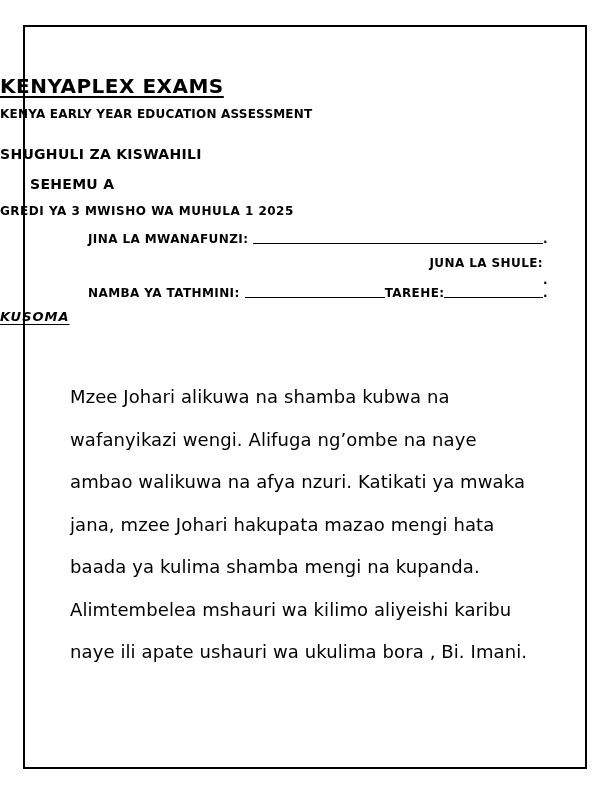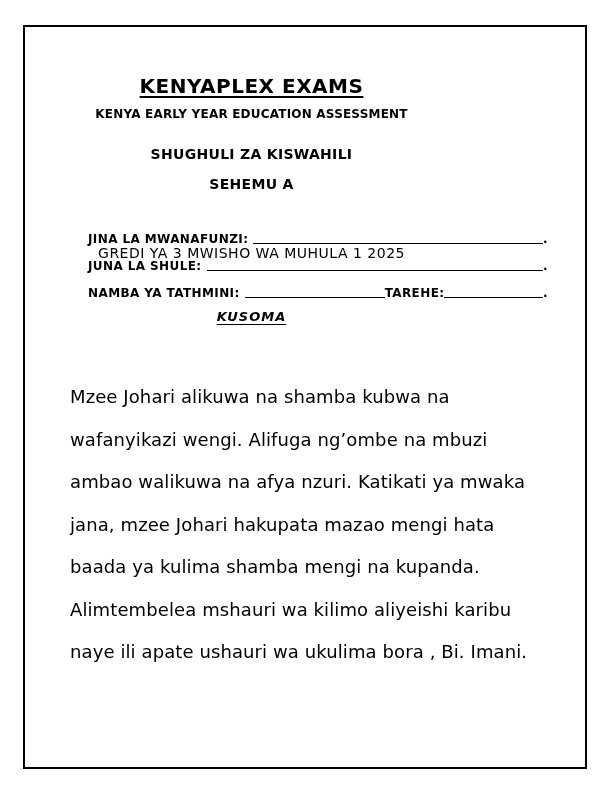--- a/index.html
+++ b/index.html
@@ -19,23 +19,23 @@
   .page-border {
     position: absolute;
     left: 23px;
     top: 25px;
     width: 560px;
     height: 740px;
     border: 2px solid #000000;
   }
   .center-line {
     position: absolute;
-    left: 8px;
+    left: 0;
     width: 487px;
-    text-align: center;
+    text-align: left;
     white-space: nowrap;
   }
   .exam-title {
     top: 74px;
     font-size: 20px;
     font-weight: bold;
     text-decoration: underline;
     text-underline-offset: 3px;
     letter-spacing: 0.5px;
   }
@@ -49,27 +49,27 @@
     top: 146px;
     font-size: 14px;
     font-weight: bold;
     letter-spacing: 0.3px;
   }
   .section-line {
     top: 176px;
     font-size: 14px;
     font-weight: bold;
     letter-spacing: 0.3px;
+    padding-left: 30px;
   }
   .grade-line {
     top: 204px;
-    font-size: 14px;
-    font-weight: normal;
+    font-size: 12px;
+    font-weight: bold;
     letter-spacing: 0.5px;
-    margin-top: 41px;
   }
   .form-row {
     position: absolute;
     left: 88px;
     width: 460px;
     height: 17px;
     display: flex;
     align-items: flex-end;
     font-size: 12px;
     font-weight: bold;
@@ -84,21 +84,21 @@
     flex: 0 0 auto;
   }
   .fill-line {
     border-bottom: 1.5px solid #000000;
     height: 1px;
     margin-bottom: 2px;
   }
   .fill-grow { flex: 1 1 auto; }
   .fill-fixed { flex: 0 0 140px; }
   .row-1 { top: 229px; }
-  .row-2 { top: 256px; }
+  .row-2 { top: 256px; flex-direction: column; }
   .row-3 { top: 283px; }
   .terminator { flex: 0 0 auto; }
   .reading-heading {
     top: 309px;
     font-size: 13px;
     font-weight: bold;
     font-style: italic;
     text-decoration: underline;
     text-underline-offset: 3px;
     letter-spacing: 1px;
@@ -149,20 +149,20 @@
     <span class="fill-line fill-fixed"></span>
     <span class="lbl2">TAREHE:</span>
     <span class="fill-line fill-grow"></span>
     <span class="terminator">.</span>
   </div>
 
   <div class="center-line reading-heading">KUSOMA</div>
 
   <div class="passage">
       <div class="passage-line">Mzee Johari alikuwa na shamba kubwa na</div>
-      <div class="passage-line">wafanyikazi wengi. Alifuga ng’ombe na mbuzi</div>
+      <div class="passage-line">wafanyikazi wengi. Alifuga ng’ombe na naye</div>
       <div class="passage-line">ambao walikuwa na afya nzuri. Katikati ya mwaka</div>
       <div class="passage-line">jana, mzee Johari hakupata mazao mengi hata</div>
       <div class="passage-line">baada ya kulima shamba mengi na kupanda.</div>
       <div class="passage-line">Alimtembelea mshauri wa kilimo aliyeishi karibu</div>
       <div class="passage-line">naye ili apate ushauri wa ukulima bora , Bi. Imani.</div>
     </div>
 </div>
 
 </body></html>

